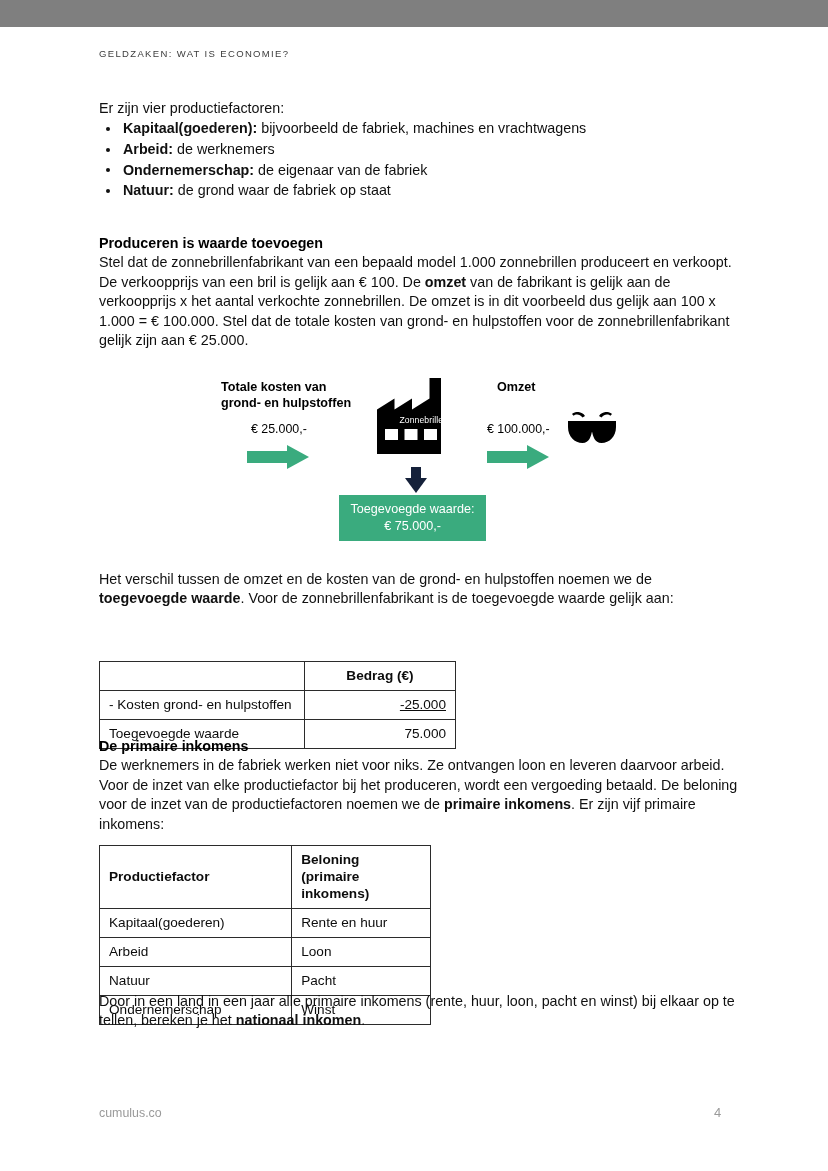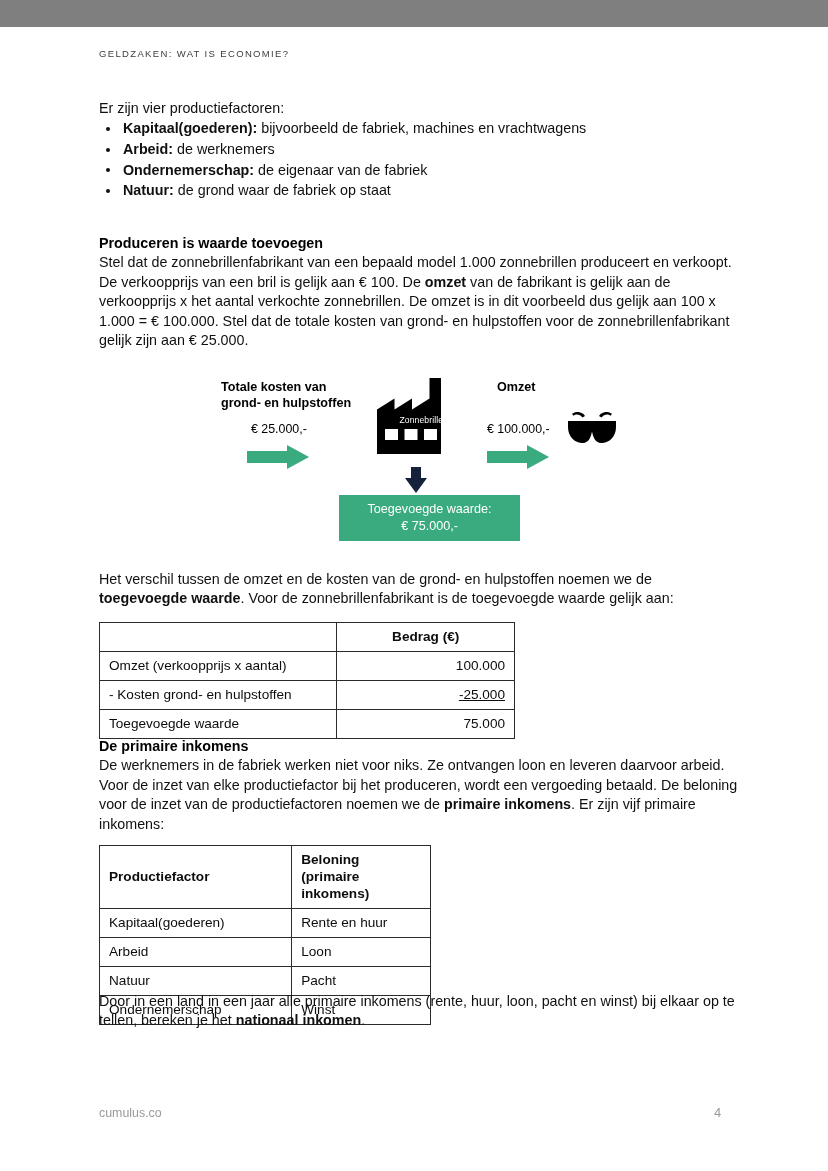--- a/index.html
+++ b/index.html
@@ -209,21 +209,21 @@
     line-height: 17px;
   }
   table.doc-table th { font-weight: bold; }
 
   
   .table1-wrap {
     position: absolute;
     left: 99px;
     top: 595px;
   }
-  .table1-wrap table { width: 416px; }
+  .table1-wrap table { width: 357px; margin-top: 39px; }
   .table1-wrap col.c1 { width: 238px; }
   .table1-wrap col.c2 { width: 178px; }
   .table1-wrap .num { text-align: right; }
   .table1-wrap .hdr-amount { text-align: center; }
   .table1-wrap .underlined { text-decoration: underline; }
 
   
   .sec-primaire {
     position: absolute;
     left: 99px;
@@ -336,44 +336,40 @@
         <path fill="#000000" d="M45 2 C42 -1 35 -1 32 4 L34.5 5.6 C37 1.9 41.5 1.9 43.4 3.8 Z"></path>
         <path fill="#000000" d="M1 9 L49 9 L49 15 C49 24.5 42.5 31 34.5 31 C27.5 31 26 24 25 19.5 C24 24 22.5 31 15.5 31 C7.5 31 1 24.5 1 15 Z"></path>
       </svg>
     </div>
 
     <div class="arrow-d" style="left:306px; top:115px;">
       <div class="shaft"></div>
         <div class="head"></div>
     </div>
 
-    <div class="value-box" style="left:240px; top:143px; width:181px;">
+    <div class="value-box" style="left:240px; top:143px; width:147px;">
       <span>Toegevoegde waarde:</span><br>
       <span>€ 75.000,-</span>
     </div>
   </div>
 
   <div class="sec-verschil">
     <p class="para"><span>Het verschil tussen de omzet en de kosten van de grond- en hulpstoffen noemen we de </span><b>toegevoegde waarde</b><span>. Voor de zonnebrillenfabrikant is de toegevoegde waarde gelijk aan:</span></p>
   </div>
 
   <div class="table1-wrap">
     <table class="doc-table">
       <colgroup>
           <col class="c1">
           <col class="c2">
         </colgroup>
       <tbody>
           <tr>
         <th></th>
         <th class="hdr-amount">Bedrag (€)</th>
-      </tr>
-      <tr>
-        <td>Omzet (verkoopprijs x aantal)</td>
-        <td class="num">100.000</td>
       </tr>
       <tr>
         <td>- Kosten grond- en hulpstoffen</td>
         <td class="num underlined">-25.000</td>
       </tr>
       <tr>
         <td>Toegevoegde waarde</td>
         <td class="num">75.000</td>
       </tr>
     </tbody>

